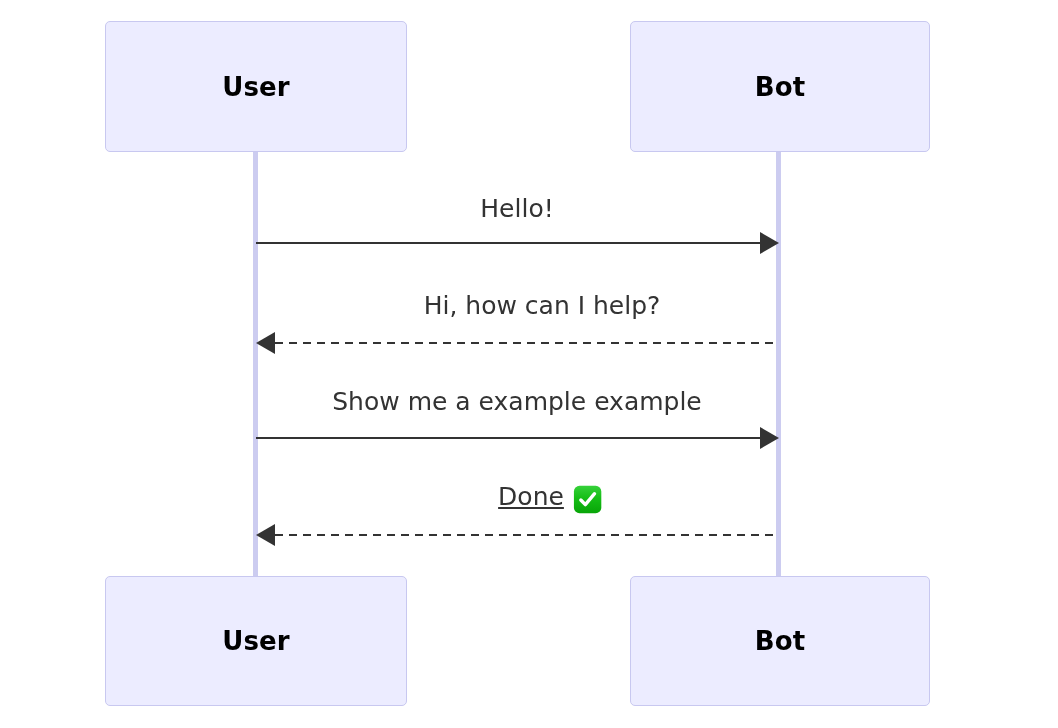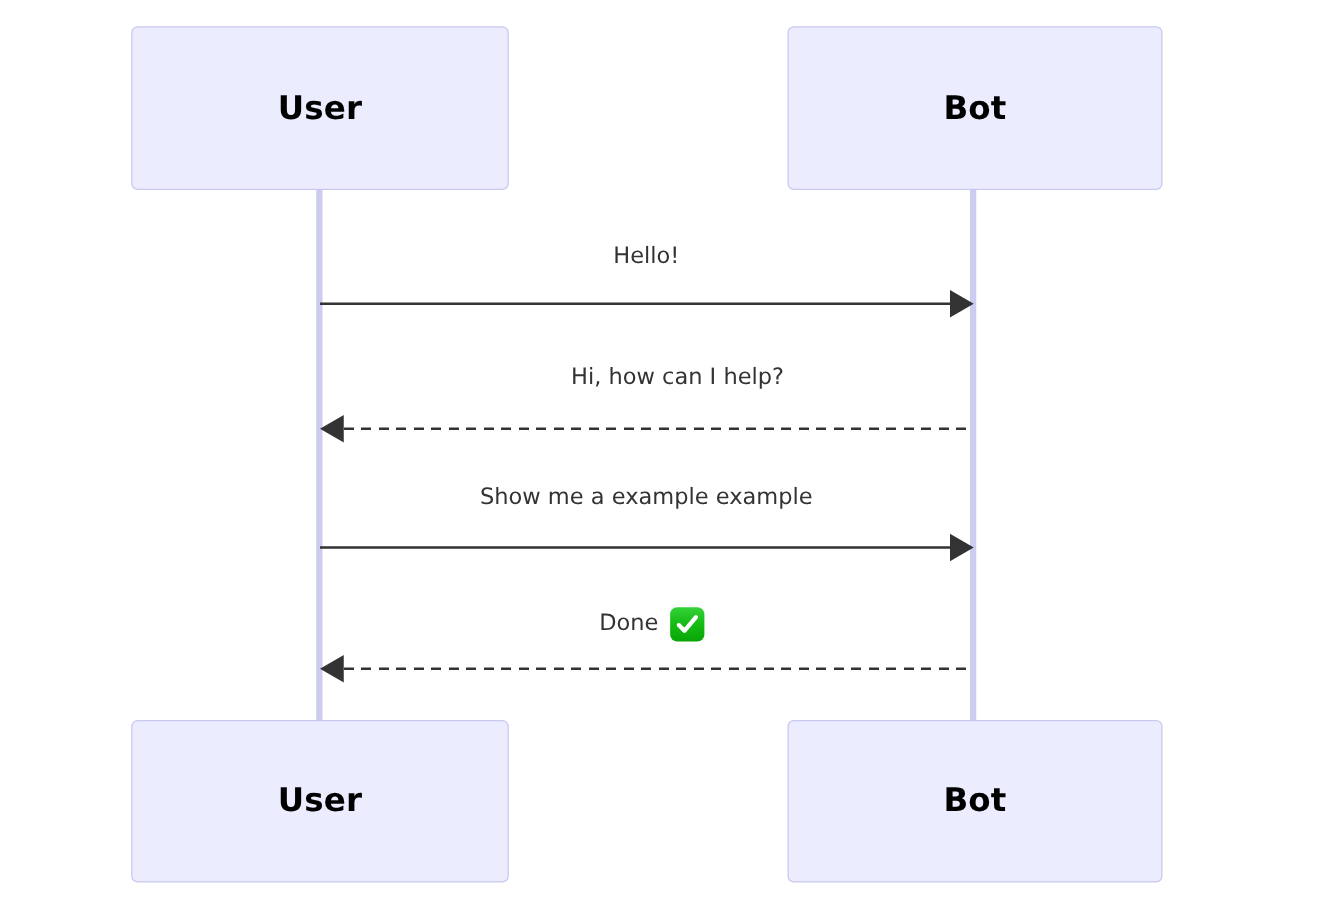--- a/index.html
+++ b/index.html
@@ -63,28 +63,28 @@
   .lifeline-bot  { left: 776px; }
 
   
   .message {
     position: absolute;
     z-index: 2;
   }
   .message-label {
     position: absolute;
     text-align: center;
-    font-size: 18px;
+    font-size: 25px;
     color: #333333;
     white-space: nowrap;
     line-height: 1;
     transform: translateX(-50%);
     user-select: none;
     display: flex;
-    align-items: center;
+    align-items: flex-start;
     gap: 9px;
     justify-content: center;
   }
   .message-line {
     position: absolute;
     height: 2px;
     background: #333333;
   }
   .message-line.dashed {
     background: none;
@@ -161,21 +161,21 @@
 
   <div class="message">
     <div class="message-label" style="left:517px; top:389px;">
       <span>Show me a example example</span>
     </div>
     <div class="message-line" style="left:256px; top:437px; width:504px;"></div>
     <div class="arrow-head right" style="left:760px; top:427px;"></div>
   </div>
 
   <div class="message">
-    <div class="message-label" style="left:522px; top:484px;">
+    <div class="message-label" style="left:550px; top:484px;text-decoration:underline;">
       <span>Done</span>
       <span class="emoji-check">
         <svg width="29" height="29" viewBox="0 0 36 36" aria-hidden="true">
           <defs>
             <linearGradient id="gcheck" x1="0" y1="0" x2="0" y2="1">
               <stop offset="0%" stop-color="#36D13A"></stop>
               <stop offset="45%" stop-color="#16BE16"></stop>
               <stop offset="100%" stop-color="#08A508"></stop>
             </linearGradient>
           </defs>

